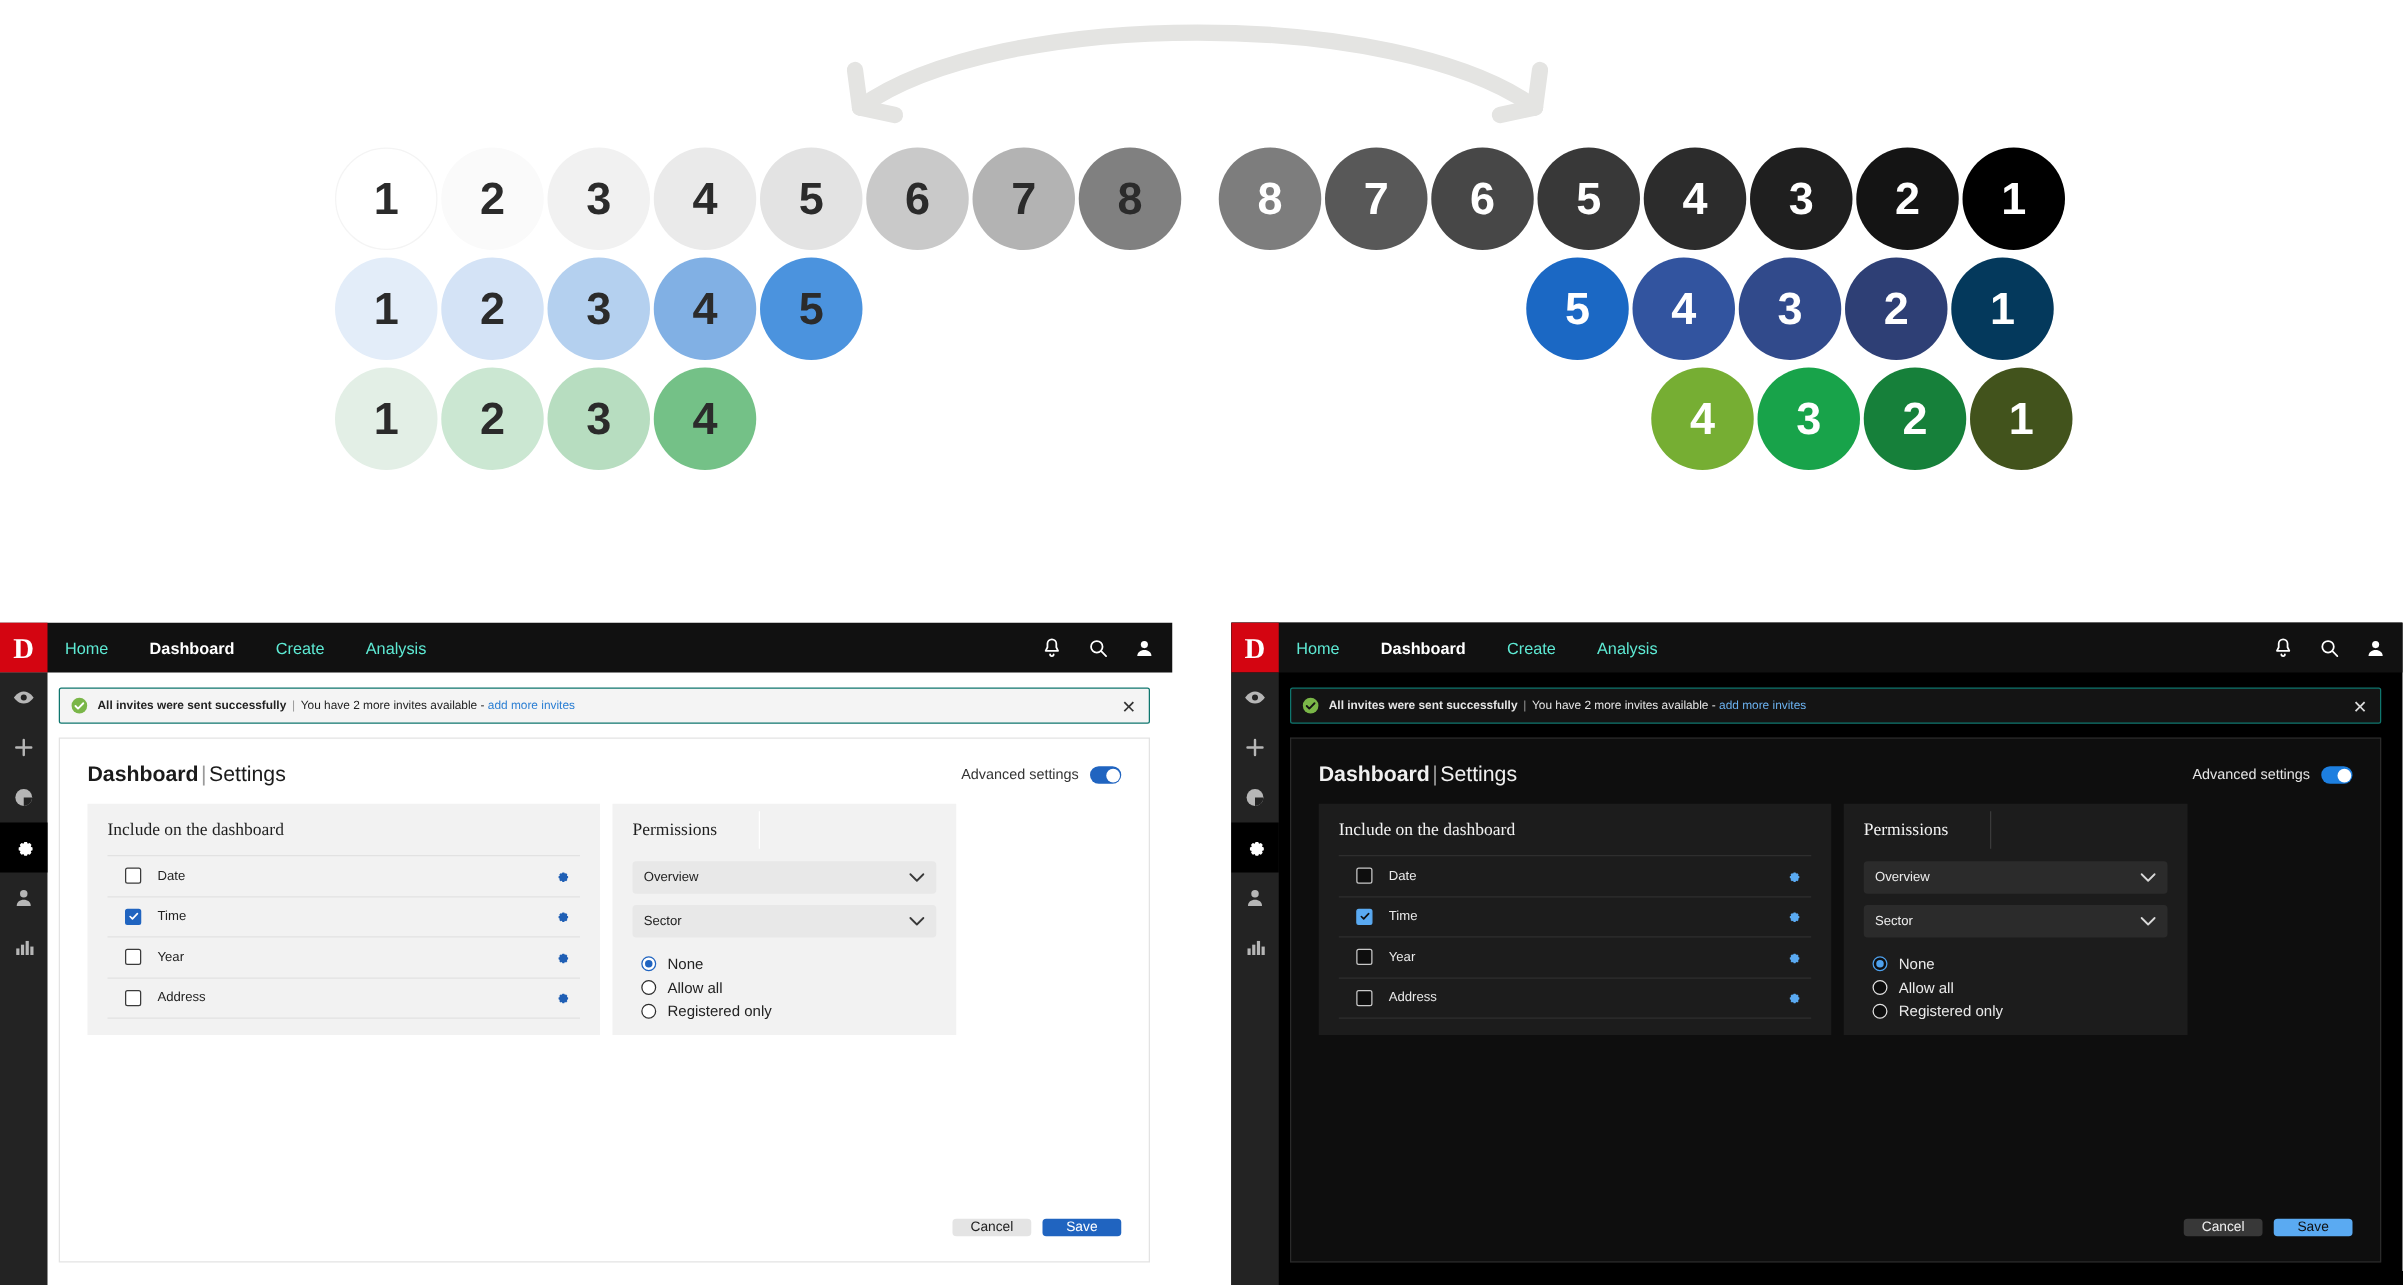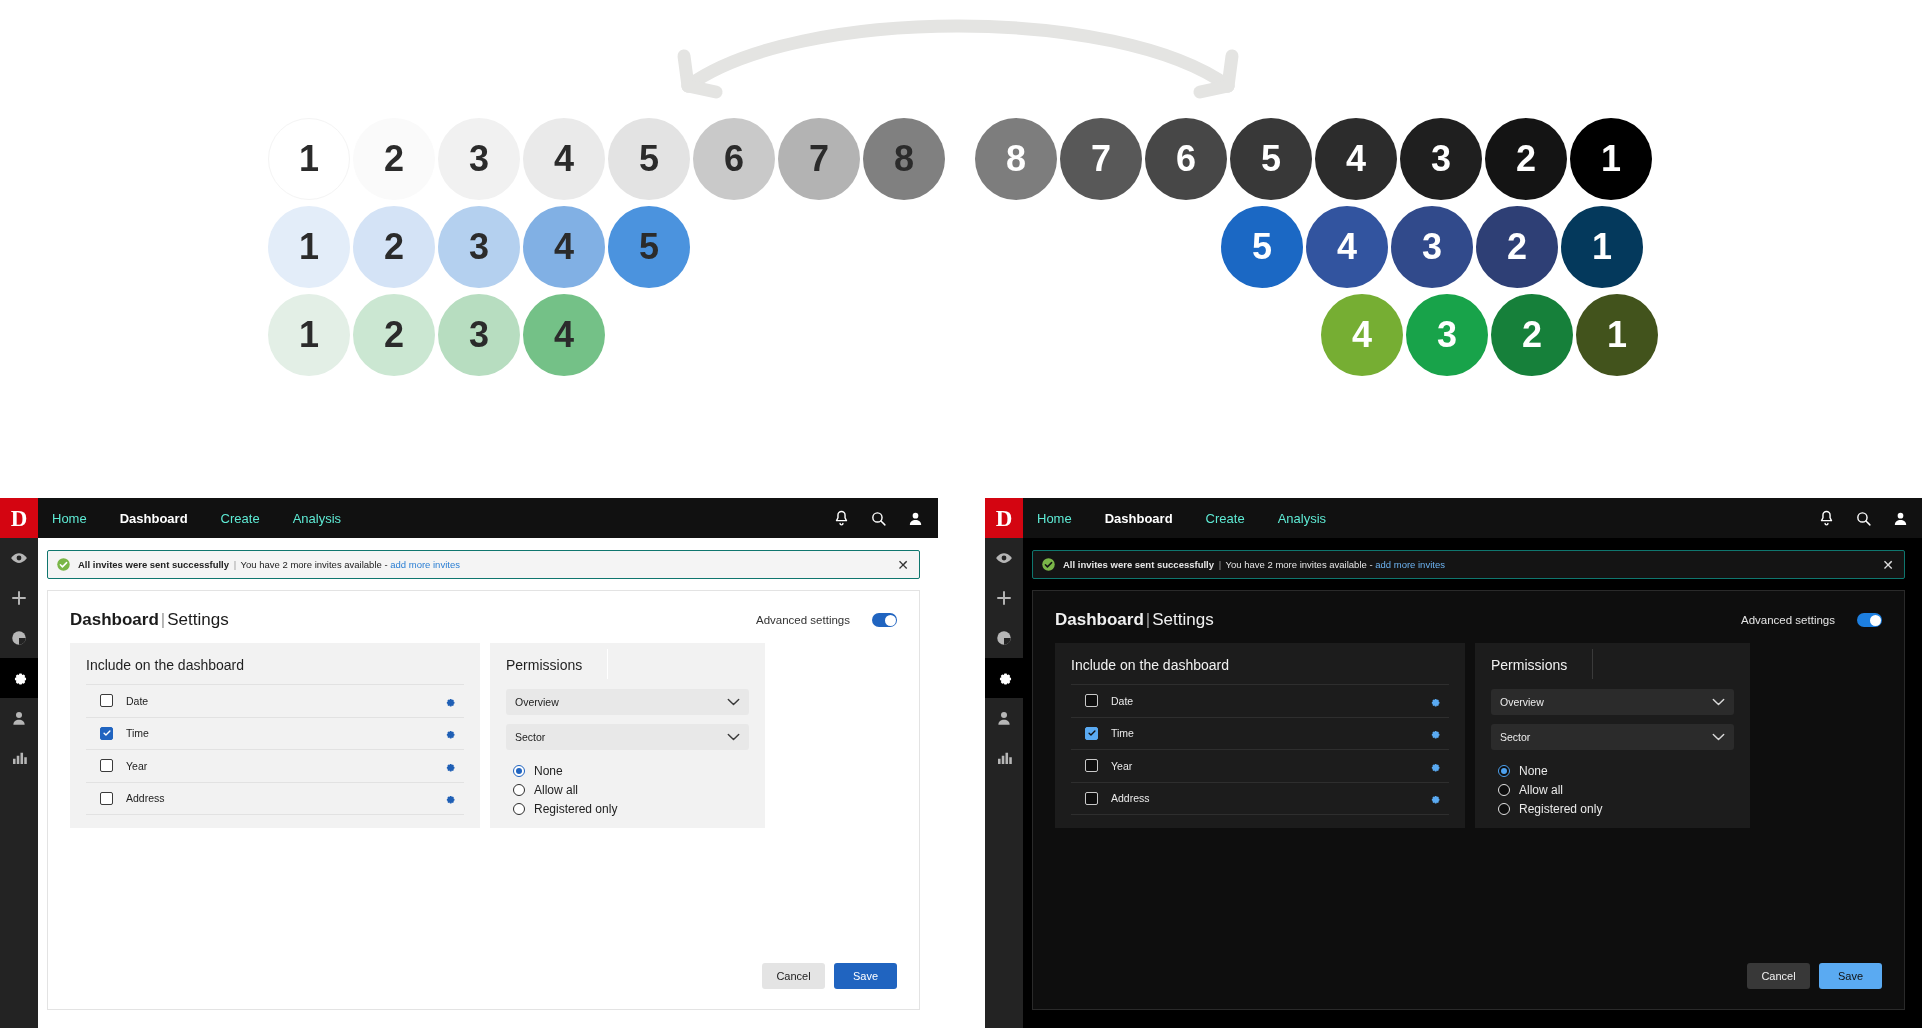--- a/index.html
+++ b/index.html
@@ -95,41 +95,41 @@
   #app-dark  .card{background:#0e0e0e;border:1px solid #2a2a2a;}
 
   .card-head{position:absolute;left:22px;right:22px;top:16px;height:26px;}
   .card-title{font-size:17px;line-height:26px;}
   .card-title b{font-weight:bold;}
   .card-title .bar{color:#9a9a9a;font-weight:normal;margin:0 2px;}
   .card-title .sub{font-weight:normal;}
   #app-light .card-title{color:#1b1b1b;}
   #app-dark  .card-title{color:#f0f0f0;}
 
-  .adv{position:absolute;right:0;top:0;height:26px;display:flex;align-items:center;gap:22px;}
+  .adv{position:absolute;right:0;top:0;height:26px;display:flex;align-items:center;gap:9px;}
   .adv-label{font-size:11.5px;}
   #app-light .adv-label{color:#333;}
   #app-dark  .adv-label{color:#e4e4e4;}
   .toggle{
     width:25px;height:14px;border-radius:7px;position:relative;cursor:pointer;
   }
   #app-light .toggle{background:#2064c0;}
   #app-dark  .toggle{background:#1d7fe0;}
   .toggle .knob{
     position:absolute;right:1.5px;top:1.5px;width:11px;height:11px;border-radius:50%;background:#fff;
   }
 
   
   .panels{position:absolute;left:22px;right:22px;top:52px;height:185px;display:flex;gap:10px;}
   .panel{box-sizing:border-box;padding:14px 16px 0 16px;position:relative;}
   #panel-include{flex:0 0 410px;}
   #panel-perms{flex:0 0 275px;}
   #app-light .panel{background:#f2f2f2;}
   #app-dark  .panel{background:#1c1c1c;}
-  .panel-title{font-size:14px;}
+  .panel-title{font-size:14px;font-family:Liberation Serif, serif;}
   #app-light .panel-title{color:#1f1f1f;}
   #app-dark  .panel-title{color:#f2f2f2;}
 
   .perm-divider{position:absolute;left:117px;top:6px;width:1px;height:30px;background:#ffffff;}
   #app-dark .perm-divider{background:#3a3a3a;}
 
   .rows{margin-top:11px;}
   .frow{
     height:31.5px;display:flex;align-items:center;position:relative;padding-left:14px;
   }
@@ -187,21 +187,21 @@
   .rd.sel .dot{display:block;}
   #app-light .rd.sel .dot{background:#2064c0;}
   #app-dark  .rd.sel .dot{background:#4ea1ee;}
   .radio-label{font-size:12px;margin-left:9px;}
   #app-light .radio-label{color:#222;}
   #app-dark  .radio-label{color:#eaeaea;}
 
   
   .actions{position:absolute;right:22px;bottom:20px;display:flex;gap:9px;}
   .btn{
-    height:26px;min-width:63px;border-radius:3px;border:none;cursor:pointer;
+    height:14px;min-width:63px;border-radius:3px;border:none;cursor:pointer;
     font-size:11px;font-family:"Liberation Sans", sans-serif;
     display:flex;align-items:center;justify-content:center;padding:0 12px;
   }
   #app-light .btn-cancel{background:#e4e4e4;color:#222;}
   #app-dark  .btn-cancel{background:#383838;color:#f0f0f0;}
   #app-light .btn-save{background:#2064c0;color:#ffffff;}
   #app-dark  .btn-save{background:#5aaaf2;color:#111111;}
 </style>
 </head>
 <body>

